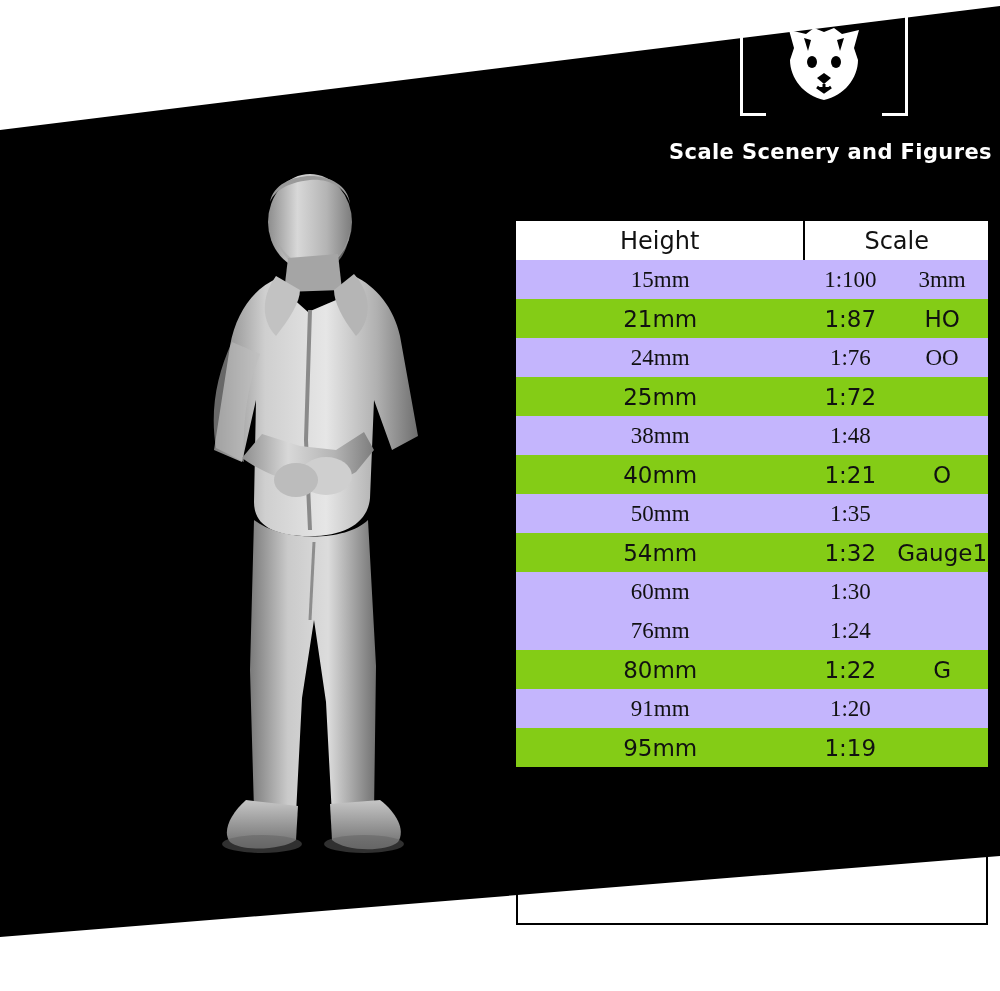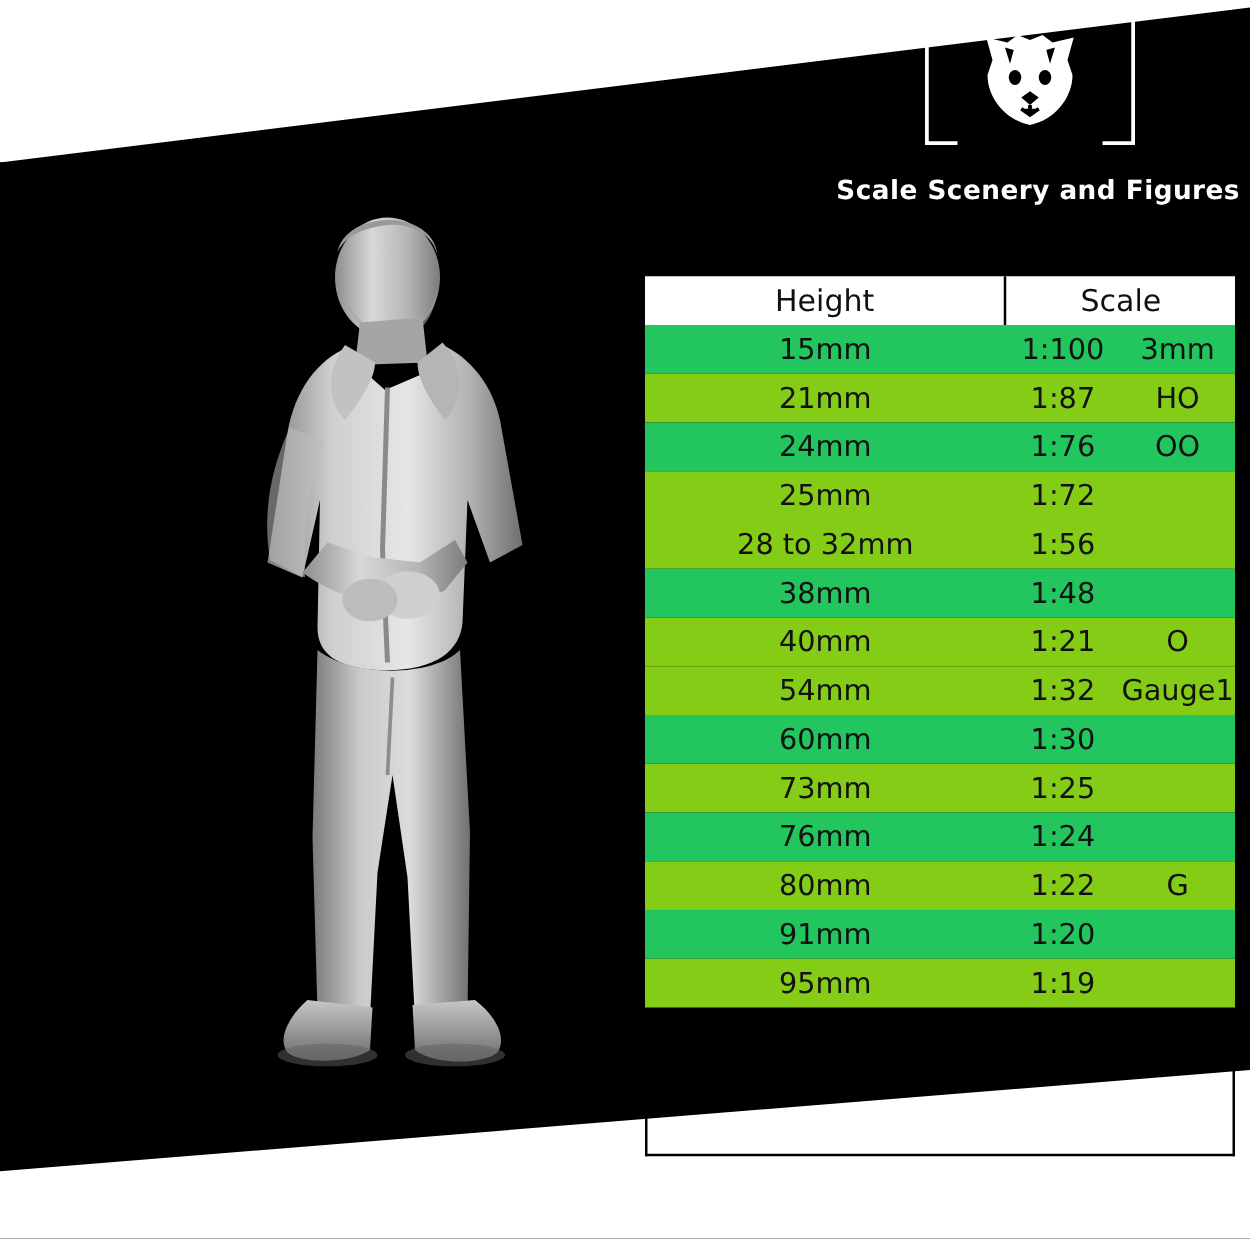--- a/index.html
+++ b/index.html
@@ -105,21 +105,21 @@
     color: #111111;
     text-align: center;
     padding: 0;
     border: none;
   }
   .scale-table thead th {
     background: #ffffff;
     font-size: 24px;
   }
   .scale-table thead th.hdr-height { border-right: 2px solid #000000; }
-  .scale-table tbody tr.odd td { background: #22c55e; }
+  .scale-table tbody tr.odd td { background: #c4b5fd; font-family: Liberation Serif, serif; }
   .scale-table tbody tr.even td { background: #84cc16; }
   .col-height { width: 208px; border-right: 2px solid #000000; }
   .col-scale  { width: 132px; }
   .col-name   { width: 132px; }
   .tbl-border-top {
     position: absolute;
     left: 516px;
     top: 219px;
     width: 472px;
     height: 2px;
@@ -277,50 +277,45 @@
         <tr class="odd">
           <td class="col-height">24mm</td>
           <td class="col-scale">1:76</td>
           <td class="col-name">OO</td>
         </tr>
         <tr class="even">
           <td class="col-height">25mm</td>
           <td class="col-scale">1:72</td>
           <td class="col-name"></td>
         </tr>
-        <tr class="even">
-          <td class="col-height">28 to 32mm</td>
-          <td class="col-scale">1:56</td>
-          <td class="col-name"></td>
-        </tr>
         <tr class="odd">
           <td class="col-height">38mm</td>
           <td class="col-scale">1:48</td>
           <td class="col-name"></td>
         </tr>
         <tr class="even">
           <td class="col-height">40mm</td>
           <td class="col-scale">1:21</td>
           <td class="col-name">O</td>
         </tr>
+        <tr class="odd">
+          <td class="col-height">50mm</td>
+          <td class="col-scale">1:35</td>
+          <td class="col-name"></td>
+        </tr>
         <tr class="even">
           <td class="col-height">54mm</td>
           <td class="col-scale">1:32</td>
           <td class="col-name">Gauge1</td>
         </tr>
         <tr class="odd">
           <td class="col-height">60mm</td>
           <td class="col-scale">1:30</td>
           <td class="col-name"></td>
         </tr>
-        <tr class="even">
-          <td class="col-height">73mm</td>
-          <td class="col-scale">1:25</td>
-          <td class="col-name"></td>
-        </tr>
         <tr class="odd">
           <td class="col-height">76mm</td>
           <td class="col-scale">1:24</td>
           <td class="col-name"></td>
         </tr>
         <tr class="even">
           <td class="col-height">80mm</td>
           <td class="col-scale">1:22</td>
           <td class="col-name">G</td>
         </tr>

